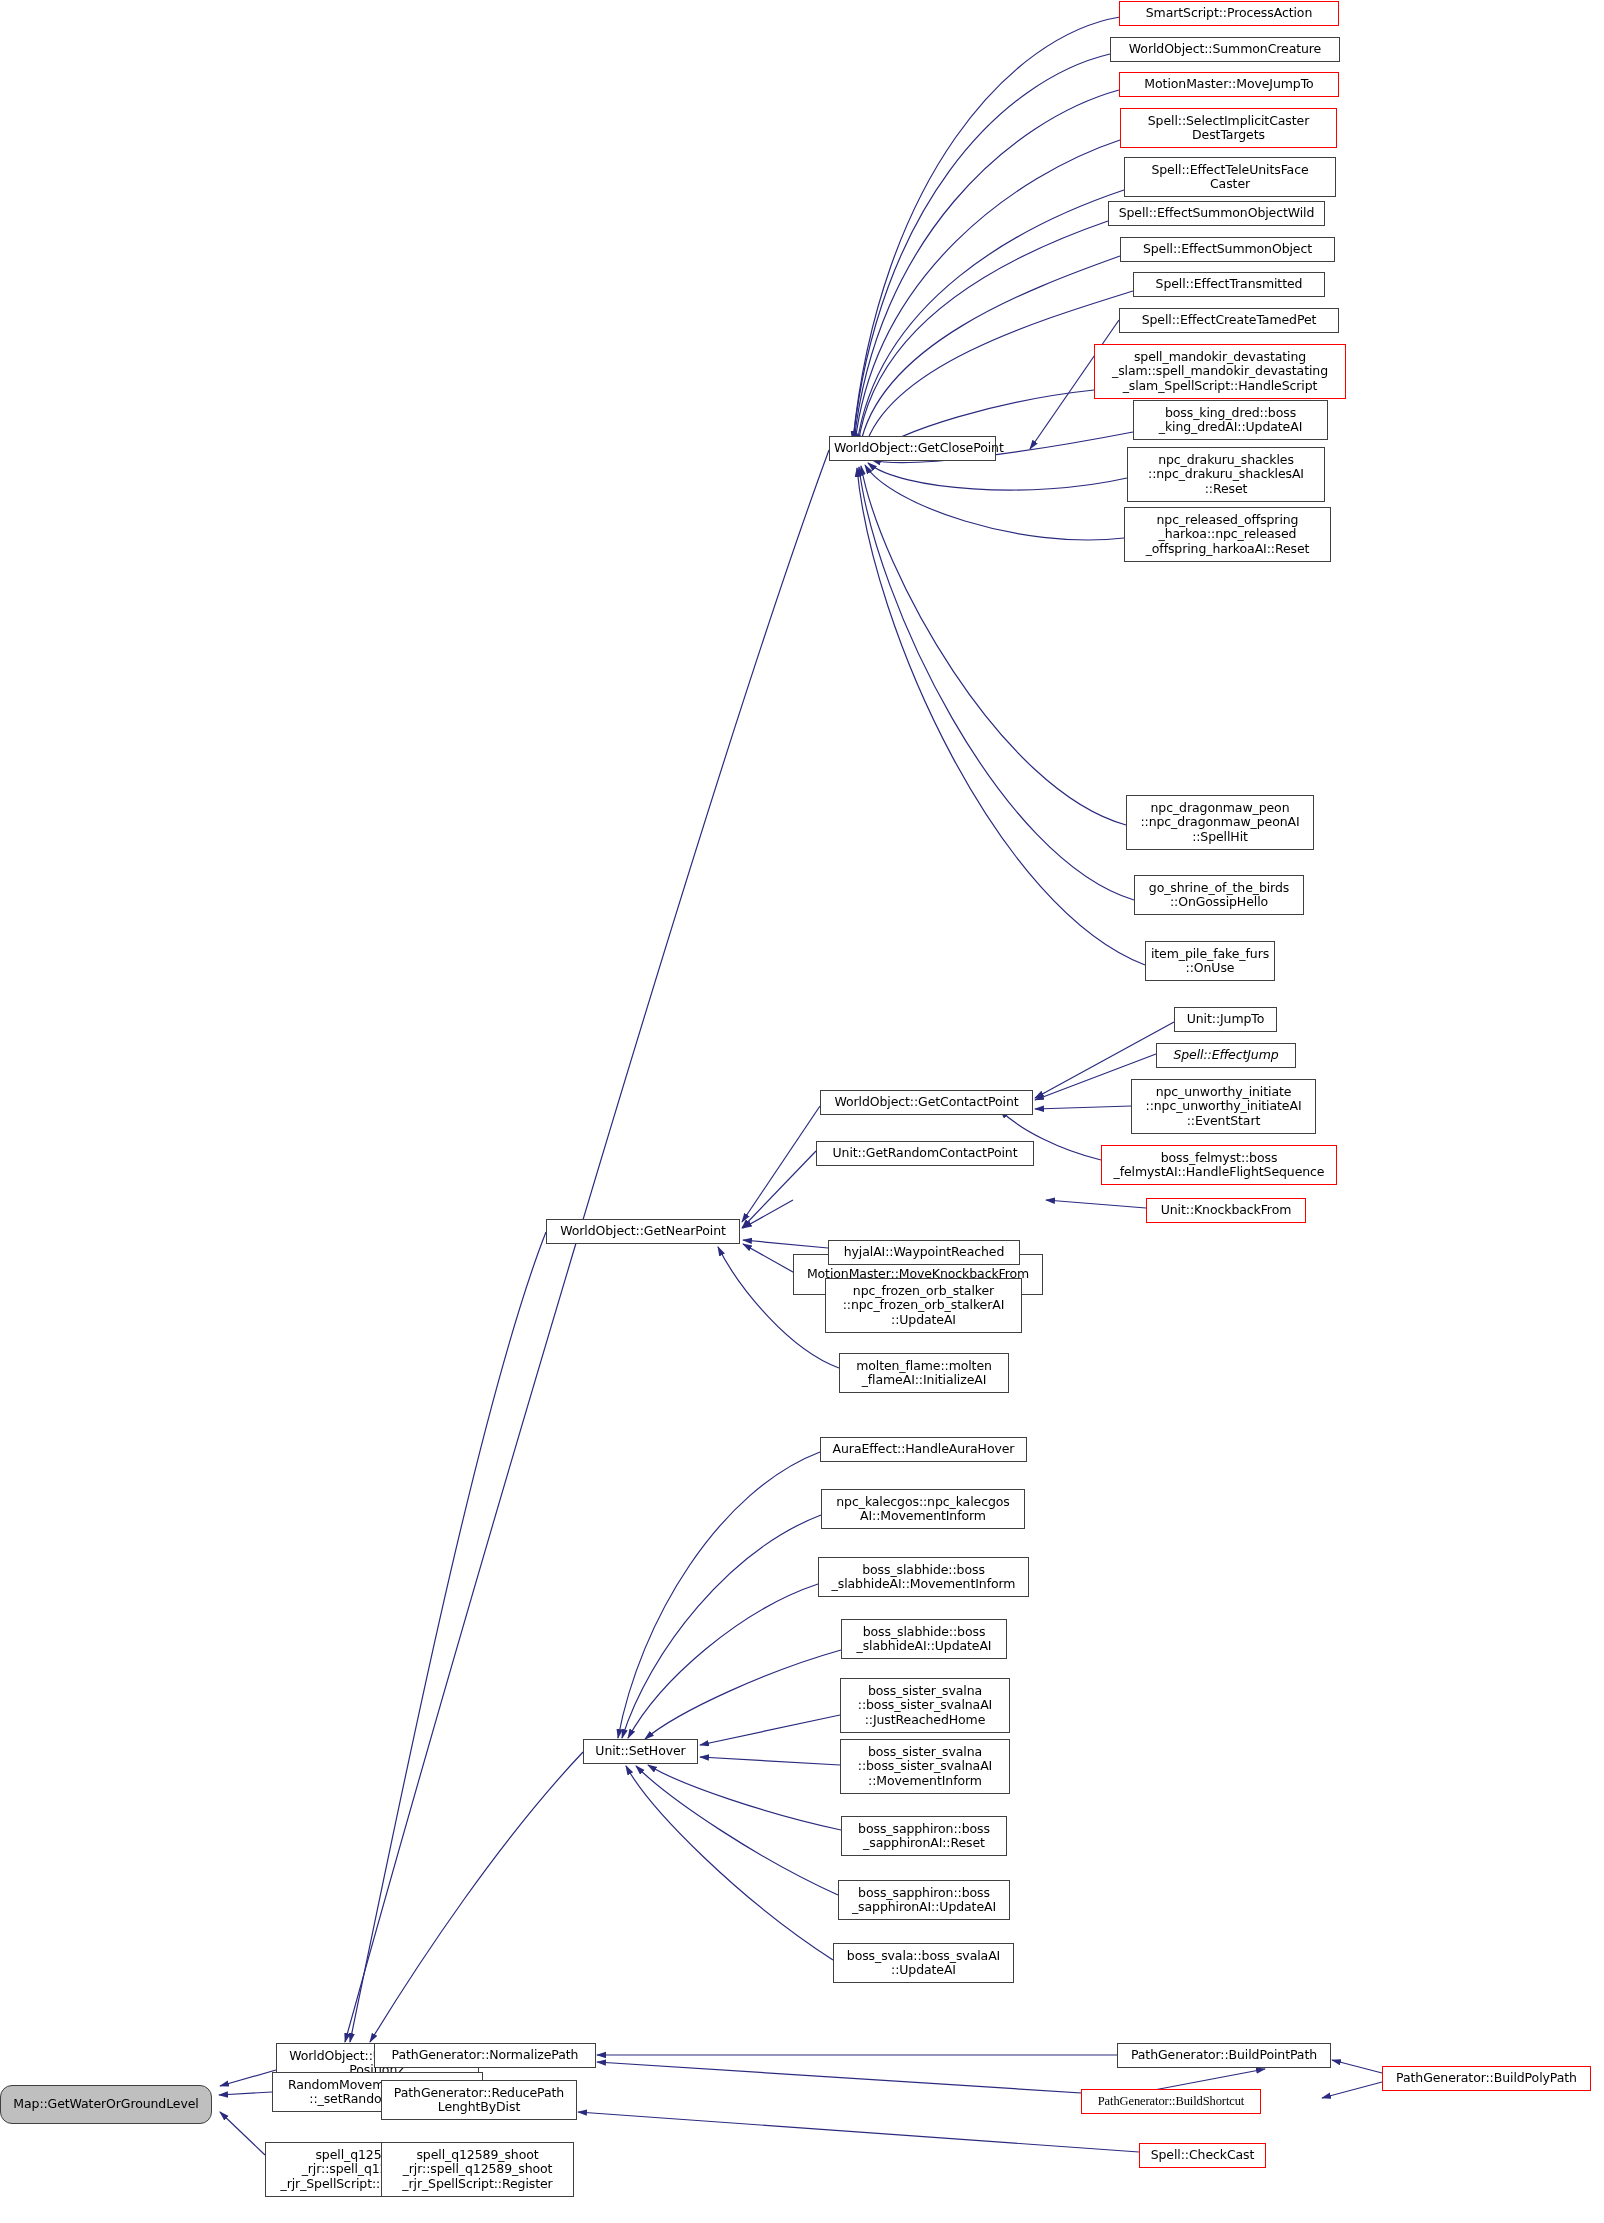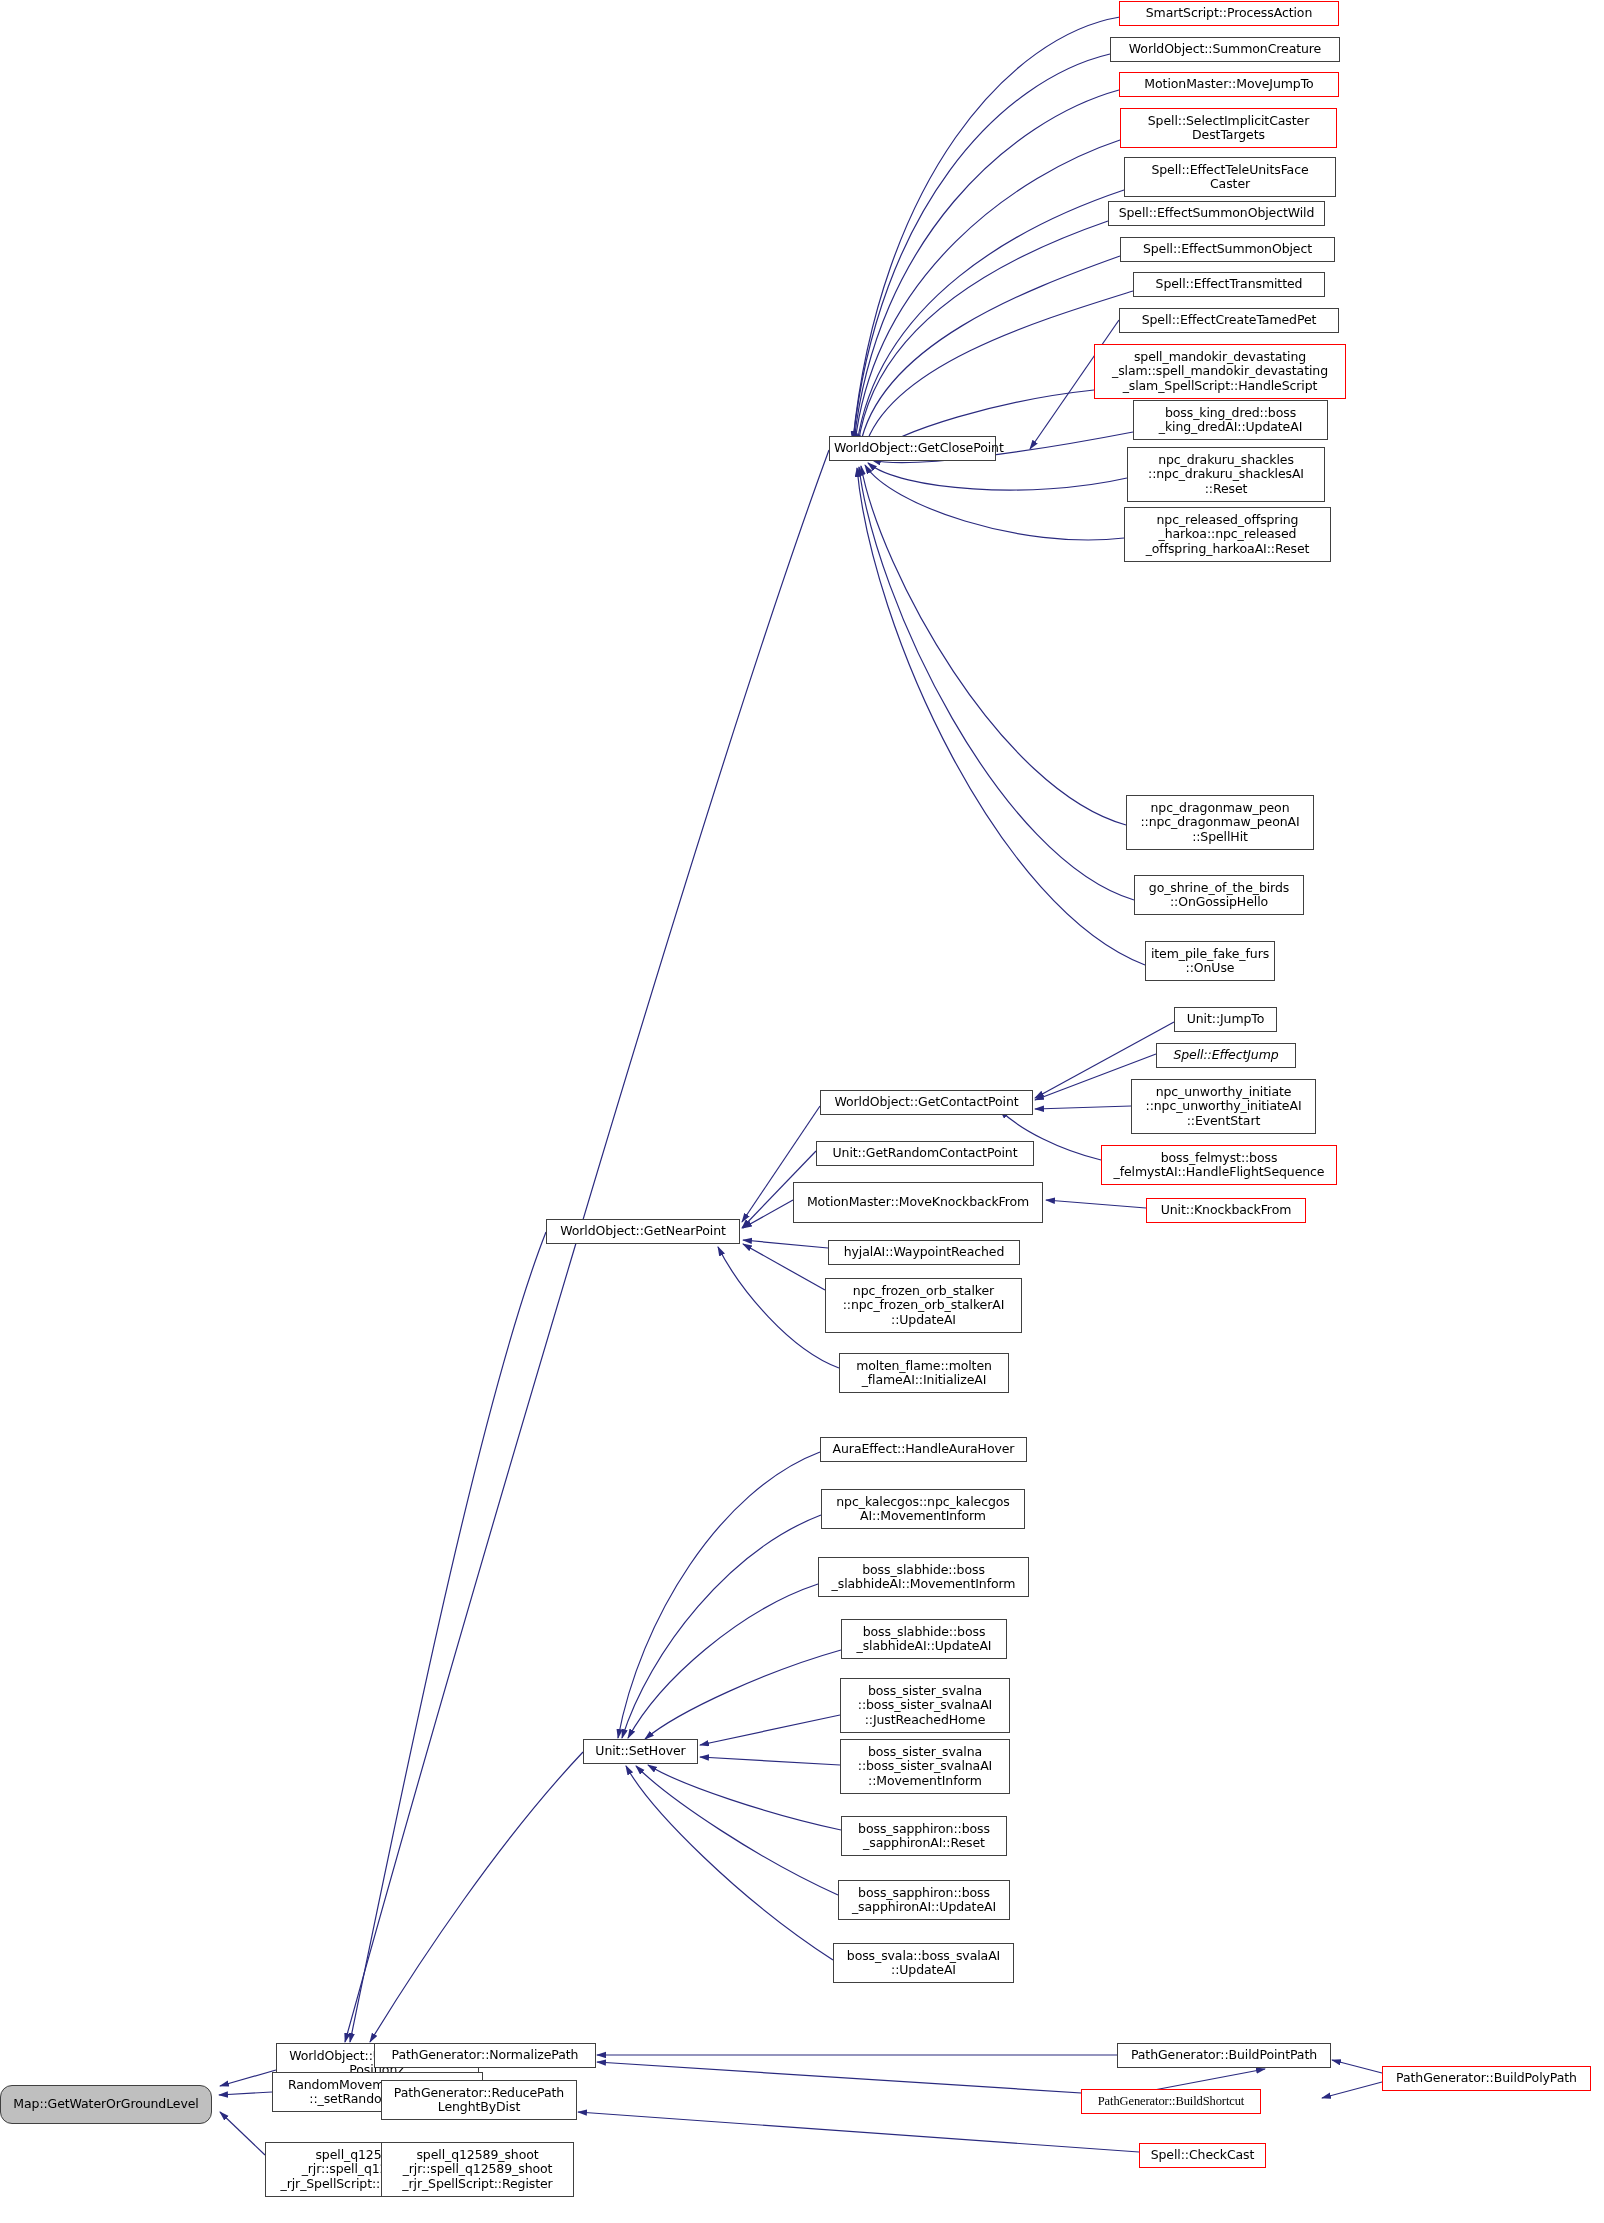--- a/index.html
+++ b/index.html
@@ -130,21 +130,21 @@
       <div class="node" style="left: 1174px; top: 1007px; width: 103px; height: 25px;"><span>Unit::JumpTo</span></div>
       <div class="node" style="left: 1156px; top: 1043px; width: 140px; height: 25px; font-style: italic;"><span>Spell::EffectJump</span></div>
       <div class="node" style="left: 1131px; top: 1079px; width: 185px; height: 55px;"><span>npc_unworthy_initiate
 ::npc_unworthy_initiateAI
 ::EventStart</span></div>
       <div class="node red" style="left: 1101px; top: 1145px; width: 236px; height: 40px;"><span>boss_felmyst::boss
 _felmystAI::HandleFlightSequence</span></div>
       <div class="node red" style="left: 1146px; top: 1198px; width: 160px; height: 25px;"><span>Unit::KnockbackFrom</span></div>
       <div class="node" style="left: 820px; top: 1090px; width: 213px; height: 25px;"><span>WorldObject::GetContactPoint</span></div>
       <div class="node" style="left: 816px; top: 1141px; width: 218px; height: 25px; justify-content: flex-end;"><span>Unit::GetRandomContactPoint</span></div>
-      <div class="node" style="left: 793px; top: 1182px; width: 250px; height: 41px; align-items: center;"><span>MotionMaster::MoveKnockbackFrom</span></div>
+      <div class="node" style="left: 793px; top: 1254px; width: 250px; height: 41px; align-items: center;"><span>MotionMaster::MoveKnockbackFrom</span></div>
       <div class="node" style="left: 828px; top: 1240px; width: 192px; height: 25px;"><span>hyjalAI::WaypointReached</span></div>
       <div class="node" style="left: 825px; top: 1278px; width: 197px; height: 55px;"><span>npc_frozen_orb_stalker
 ::npc_frozen_orb_stalkerAI
 ::UpdateAI</span></div>
       <div class="node" style="left: 839px; top: 1353px; width: 170px; height: 40px;"><span>molten_flame::molten
 _flameAI::InitializeAI</span></div>
       <div class="node" style="left: 820px; top: 1437px; width: 207px; height: 25px;"><span>AuraEffect::HandleAuraHover</span></div>
       <div class="node" style="left: 821px; top: 1489px; width: 204px; height: 40px;"><span>npc_kalecgos::npc_kalecgos
 AI::MovementInform</span></div>
       <div class="node" style="left: 818px; top: 1557px; width: 211px; height: 40px;"><span>boss_slabhide::boss

